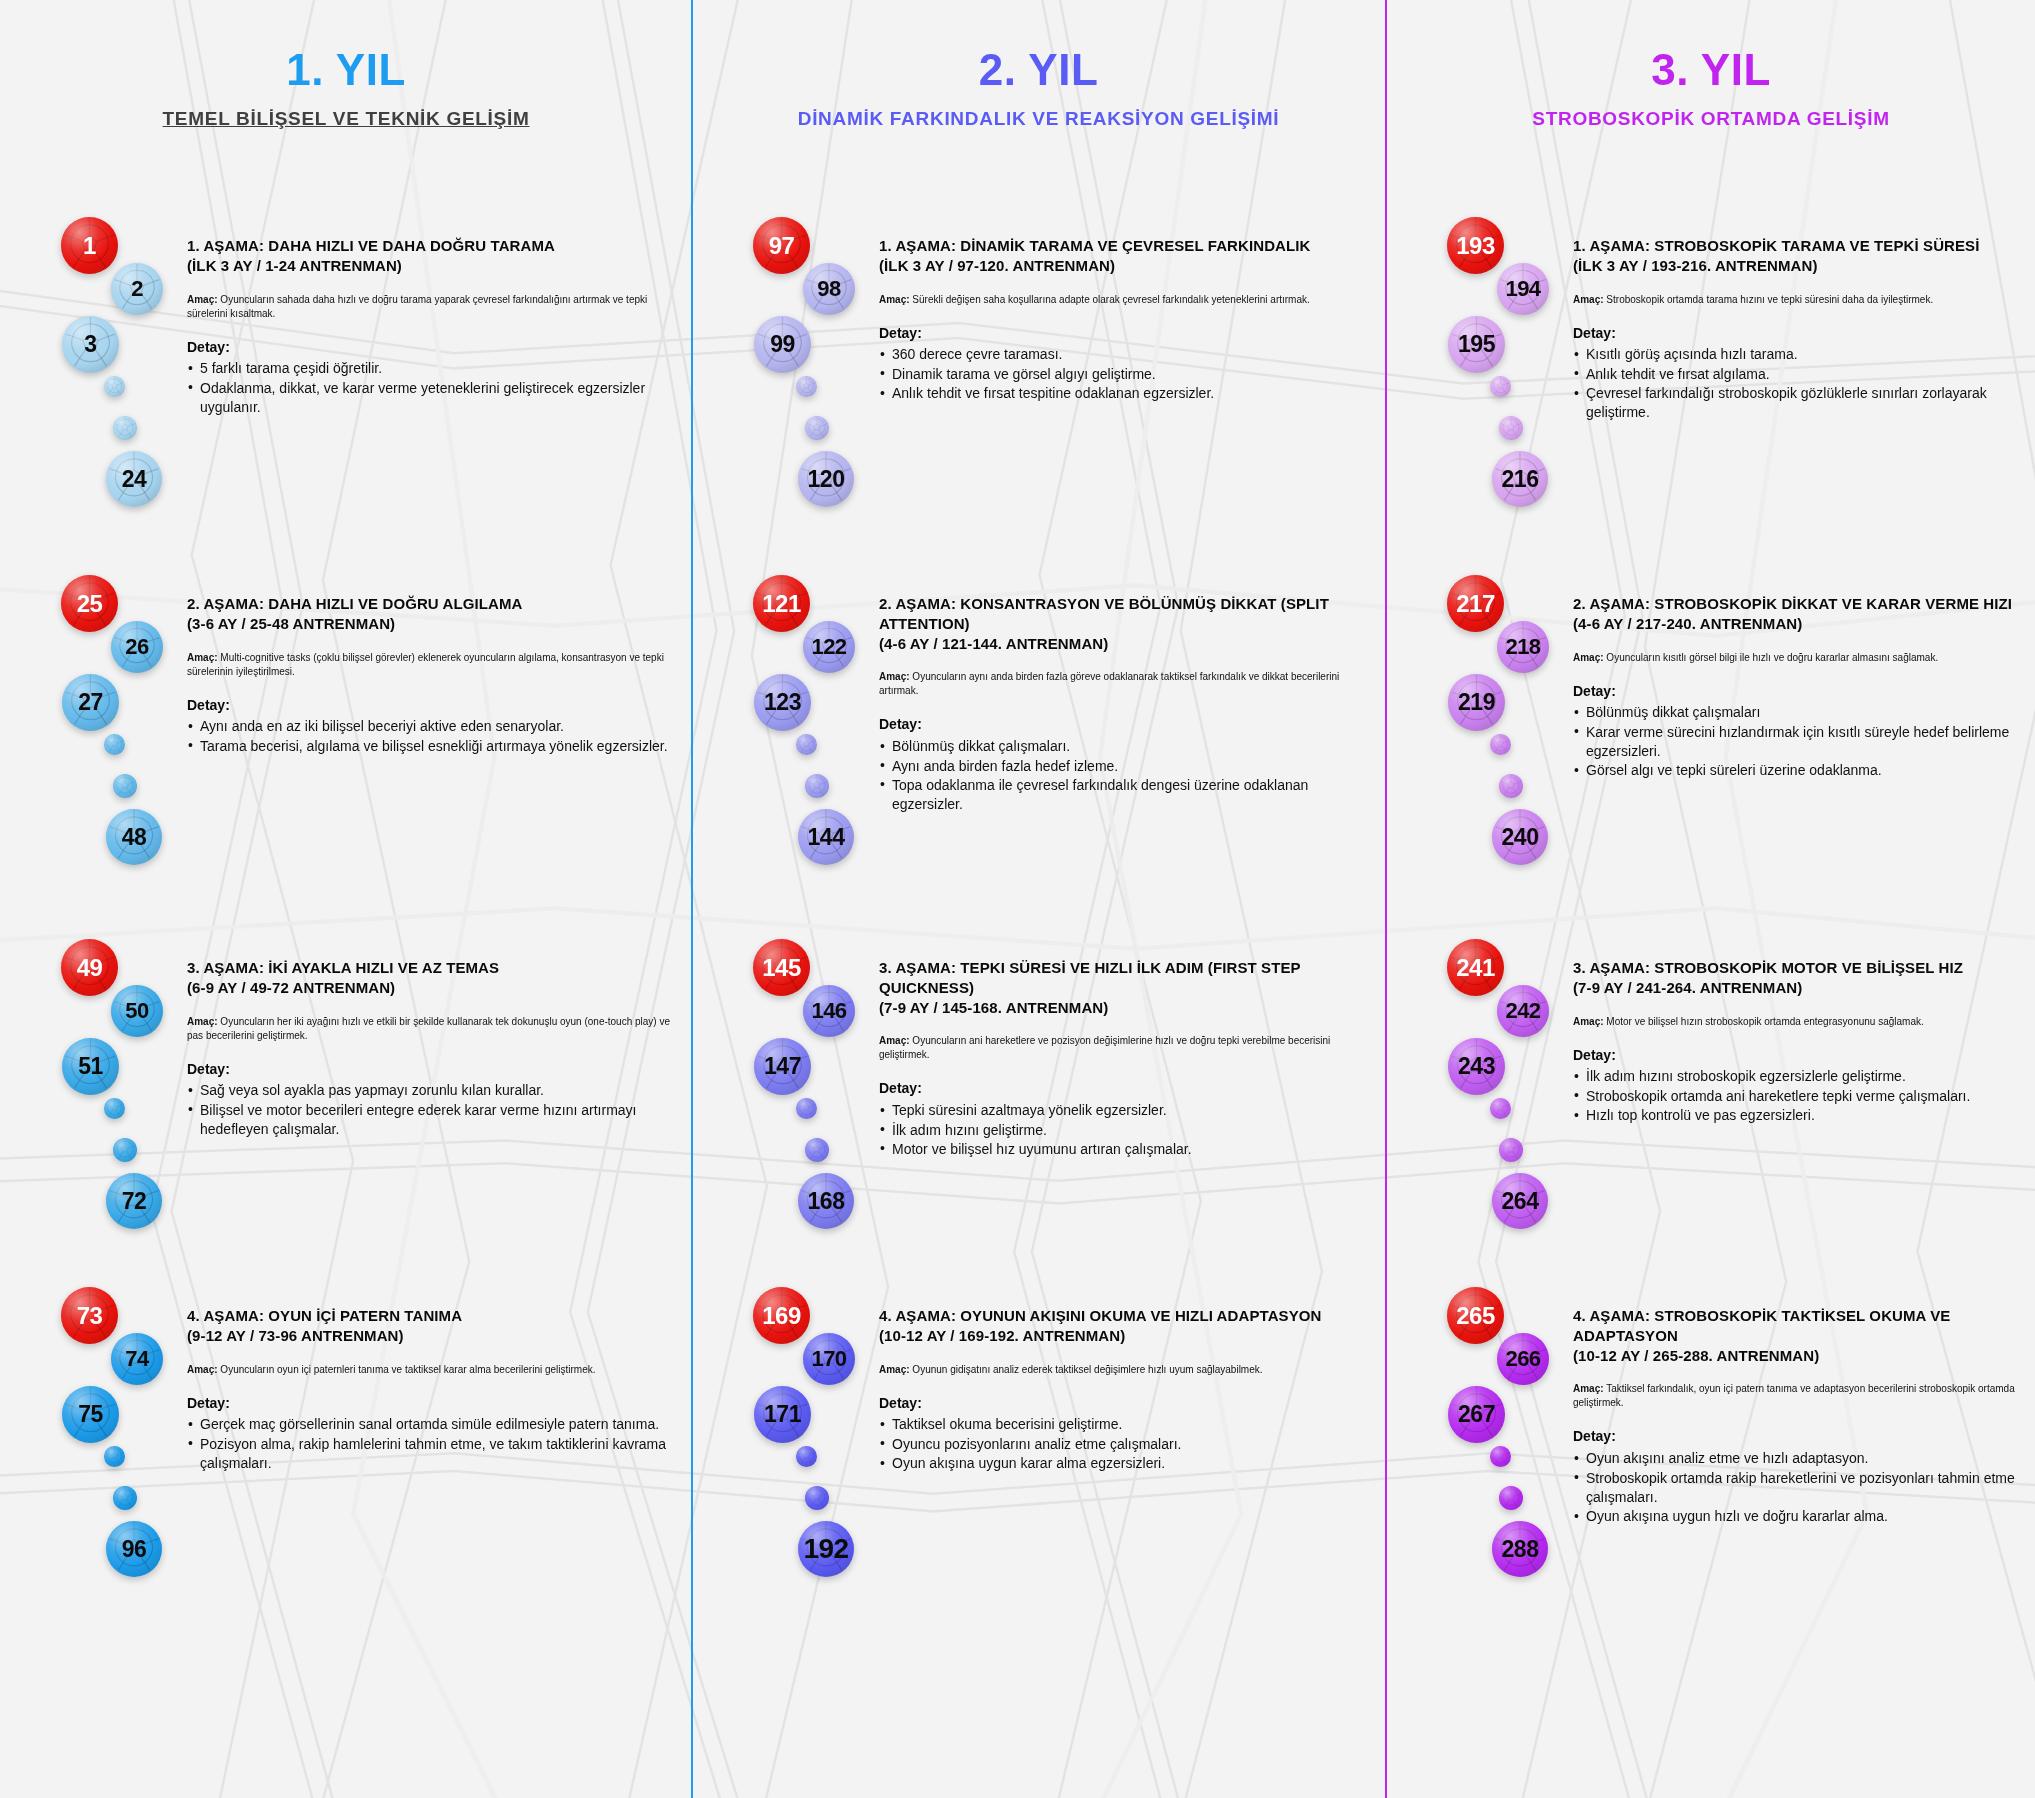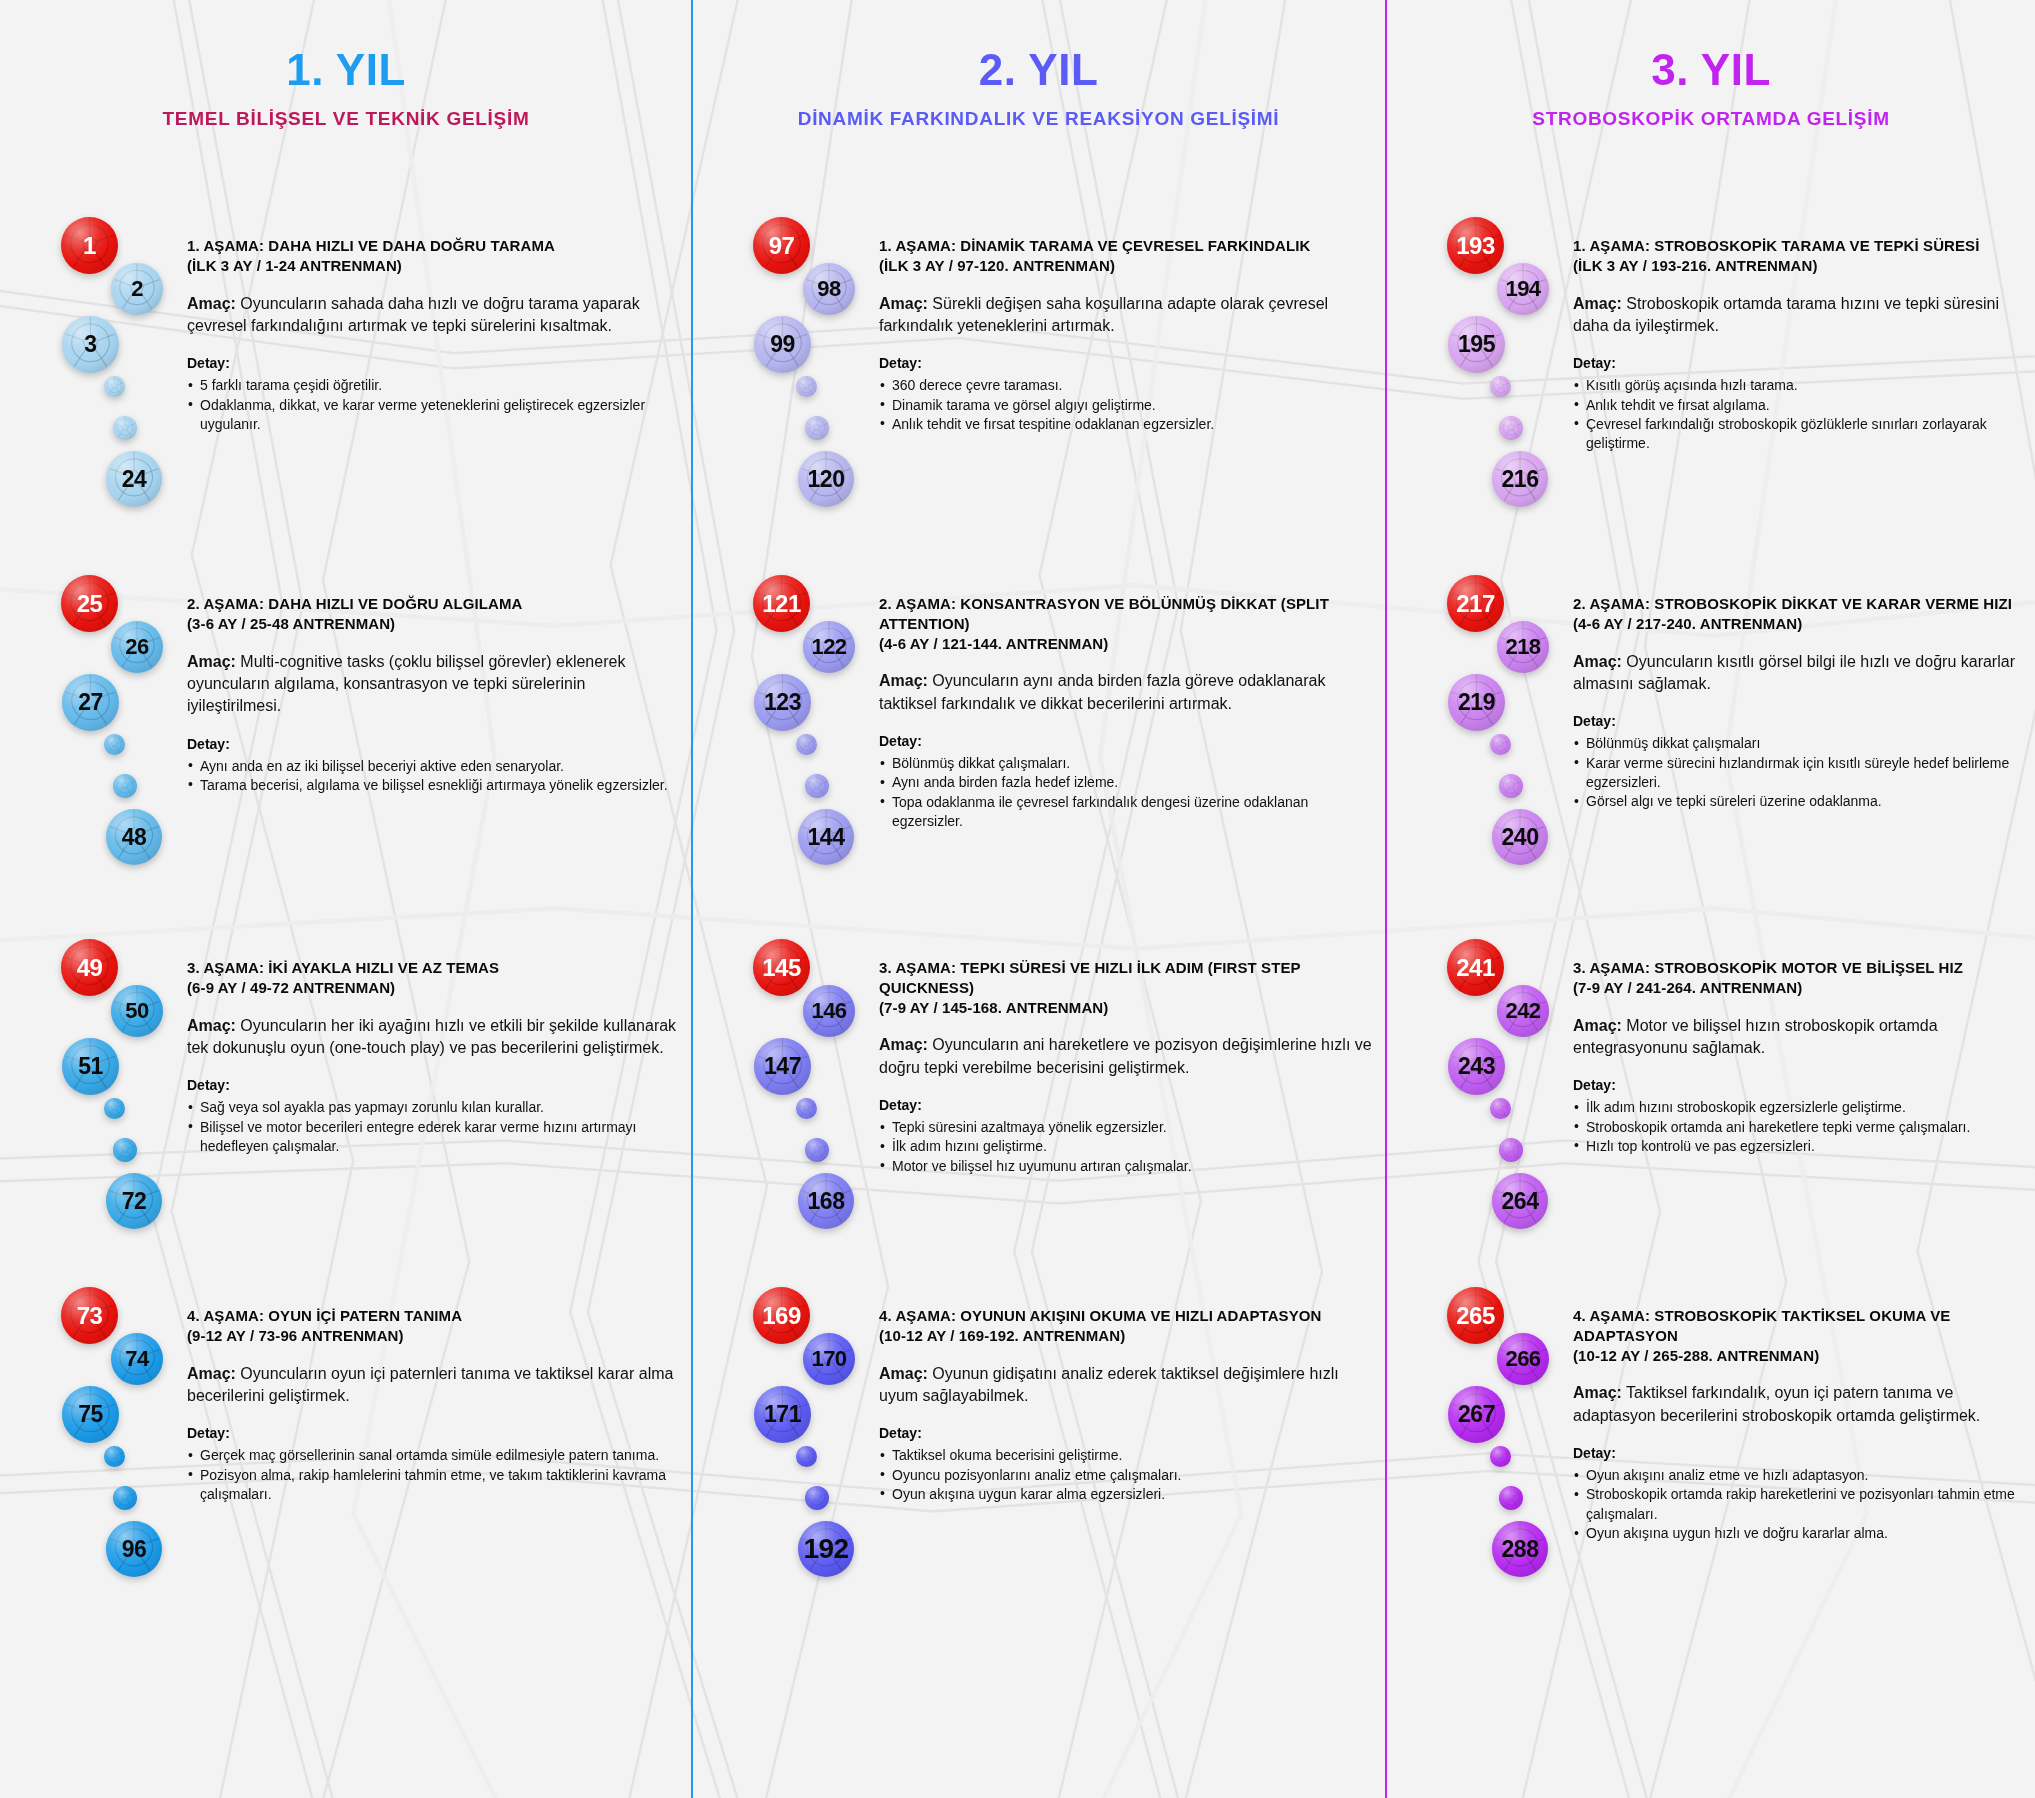--- a/index.html
+++ b/index.html
@@ -127,21 +127,21 @@
   }
   .stage-title {
     font-size: 15px;
     font-weight: 800;
     color: #0a0a0a;
     line-height: 1.32;
     letter-spacing: 0.1px;
   }
   .stage-purpose {
     margin-top: 17px;
-    font-size: 16px;
+    font-size: 10px;
     color: #111;
     line-height: 1.40;
   }
   .stage-purpose .lbl { font-weight: 800; }
   .detay-label {
     margin-top: 17px;
     font-size: 14px;
     font-weight: 800;
     color: #0a0a0a;
     line-height: 1.35;
@@ -207,21 +207,21 @@
       </g>
     </svg>
   </div>
 
   <div class="divider" id="divider-1" style="left: 691px; background: rgb(30, 156, 240);"></div>
   <div class="divider" id="divider-2" style="left: 1385px; background: rgb(193, 36, 239);"></div>
 
   <div class="column" id="col-0">
     <div class="col-header">
       <div class="col-title" style="color: rgb(30, 156, 240);">1. YIL</div>
-      <div class="col-sub" style="color: #be185d;">TEMEL BİLİŞSEL VE TEKNİK GELİŞİM</div>
+      <div class="col-sub" style="color: #404040; text-decoration: underline;">TEMEL BİLİŞSEL VE TEKNİK GELİŞİM</div>
     </div>
   <div class="stage" style="top: 217px;">
         <div class="ball-chain">
           <div class="ball" style="left: 0px; top: 0px; width: 57px; height: 57px; background: rgb(232, 18, 13); font-size: 24px; color: rgb(255, 255, 255);">
             <svg class="mesh" viewBox="0 0 100 100" xmlns="http://www.w3.org/2000/svg">
               <g fill="none" stroke="rgba(0,0,0,0.30)" stroke-width="2.2" stroke-linejoin="round">
                 <polygon points="50,34 63,43 58,58 42,58 37,43"></polygon>
                 <path d="M50,34 L50,14"></path>
                 <path d="M63,43 L81,36"></path>
                 <path d="M58,58 L69,74"></path>

